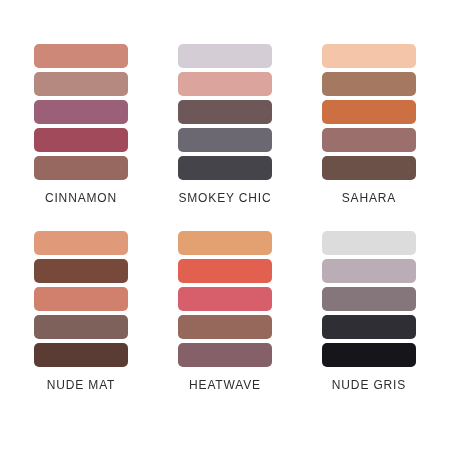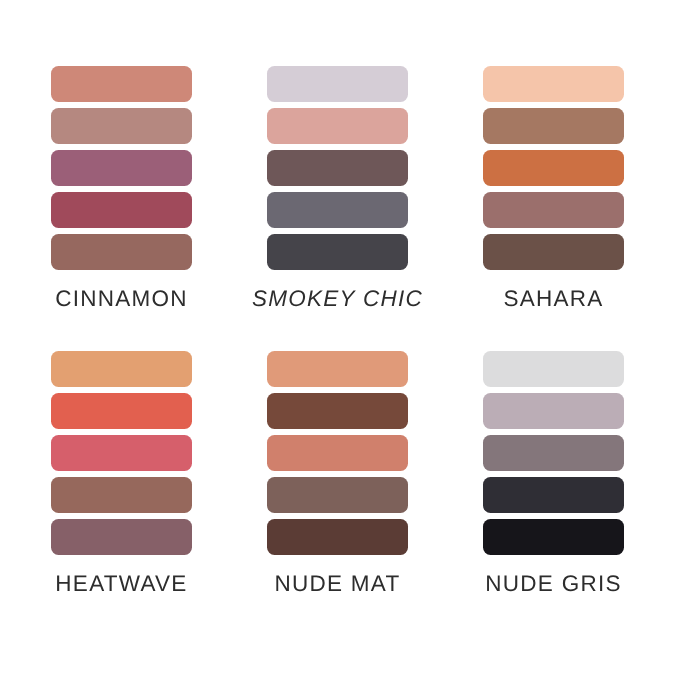--- a/index.html
+++ b/index.html
@@ -40,21 +40,21 @@
     flex-direction: column;
     gap: 4px;
   }
   .swatch {
     width: 94px;
     height: 24px;
     border-radius: 5px;
   }
   .palette-label {
     margin-top: 11px;
-    font-size: 15px;
+    font-size: 12px;
     letter-spacing: 0.85px;
     color: #2d2d2d;
     text-align: center;
     white-space: nowrap;
     font-weight: 400;
   }
 </style>
 </head>
 <body style="background: rgb(255, 255, 255);">
 
@@ -74,58 +74,58 @@
     </div>
 
     <div class="palette-card">
       <div class="swatch-stack">
         <div class="swatch" style="background-color: rgb(213, 205, 214);"></div>
         <div class="swatch" style="background-color: rgb(219, 164, 156);"></div>
         <div class="swatch" style="background-color: rgb(110, 87, 88);"></div>
         <div class="swatch" style="background-color: rgb(107, 104, 114);"></div>
         <div class="swatch" style="background-color: rgb(69, 68, 74);"></div>
       </div>
-      <div class="palette-label" style="color: rgb(45, 45, 45); font-style: italic;">SMOKEY CHIC</div>
+      <div class="palette-label" style="color: rgb(45, 45, 45);">SMOKEY CHIC</div>
     </div>
 
     <div class="palette-card">
       <div class="swatch-stack">
         <div class="swatch" style="background-color: rgb(245, 197, 170);"></div>
         <div class="swatch" style="background-color: rgb(165, 120, 98);"></div>
         <div class="swatch" style="background-color: rgb(204, 112, 67);"></div>
         <div class="swatch" style="background-color: rgb(155, 111, 108);"></div>
         <div class="swatch" style="background-color: rgb(107, 81, 72);"></div>
       </div>
       <div class="palette-label" style="color: rgb(45, 45, 45);">SAHARA</div>
     </div>
 
   </div>
 
   <div class="palette-row row-bottom">
 
     <div class="palette-card">
       <div class="swatch-stack">
+        <div class="swatch" style="background-color: rgb(224, 154, 121);"></div>
+        <div class="swatch" style="background-color: rgb(118, 73, 58);"></div>
+        <div class="swatch" style="background-color: rgb(208, 128, 108);"></div>
+        <div class="swatch" style="background-color: rgb(125, 97, 90);"></div>
+        <div class="swatch" style="background-color: rgb(91, 60, 53);"></div>
+      </div>
+      <div class="palette-label" style="color: rgb(45, 45, 45);">NUDE MAT</div>
+    </div>
+
+    <div class="palette-card">
+      <div class="swatch-stack">
         <div class="swatch" style="background-color: rgb(227, 160, 113);"></div>
         <div class="swatch" style="background-color: rgb(226, 96, 79);"></div>
         <div class="swatch" style="background-color: rgb(214, 95, 107);"></div>
         <div class="swatch" style="background-color: rgb(150, 104, 92);"></div>
         <div class="swatch" style="background-color: rgb(134, 96, 104);"></div>
       </div>
       <div class="palette-label" style="color: rgb(45, 45, 45);">HEATWAVE</div>
-    </div>
-
-    <div class="palette-card">
-      <div class="swatch-stack">
-        <div class="swatch" style="background-color: rgb(224, 154, 121);"></div>
-        <div class="swatch" style="background-color: rgb(118, 73, 58);"></div>
-        <div class="swatch" style="background-color: rgb(208, 128, 108);"></div>
-        <div class="swatch" style="background-color: rgb(125, 97, 90);"></div>
-        <div class="swatch" style="background-color: rgb(91, 60, 53);"></div>
-      </div>
-      <div class="palette-label" style="color: rgb(45, 45, 45);">NUDE MAT</div>
     </div>
 
     <div class="palette-card">
       <div class="swatch-stack">
         <div class="swatch" style="background-color: rgb(220, 220, 221);"></div>
         <div class="swatch" style="background-color: rgb(187, 173, 182);"></div>
         <div class="swatch" style="background-color: rgb(132, 118, 123);"></div>
         <div class="swatch" style="background-color: rgb(47, 46, 53);"></div>
         <div class="swatch" style="background-color: rgb(22, 21, 26);"></div>
       </div>

